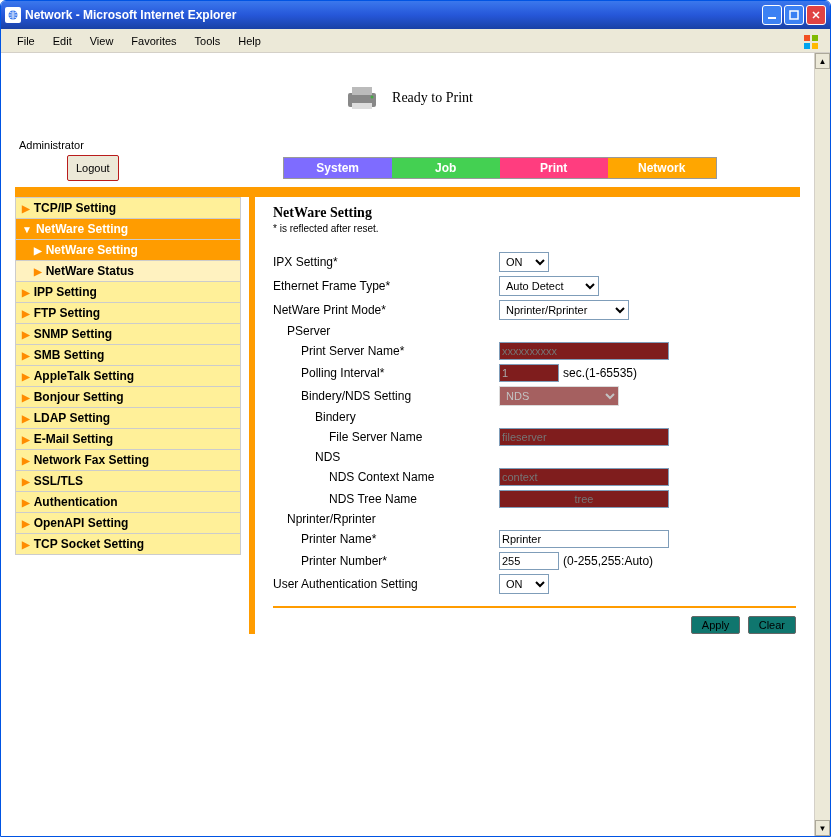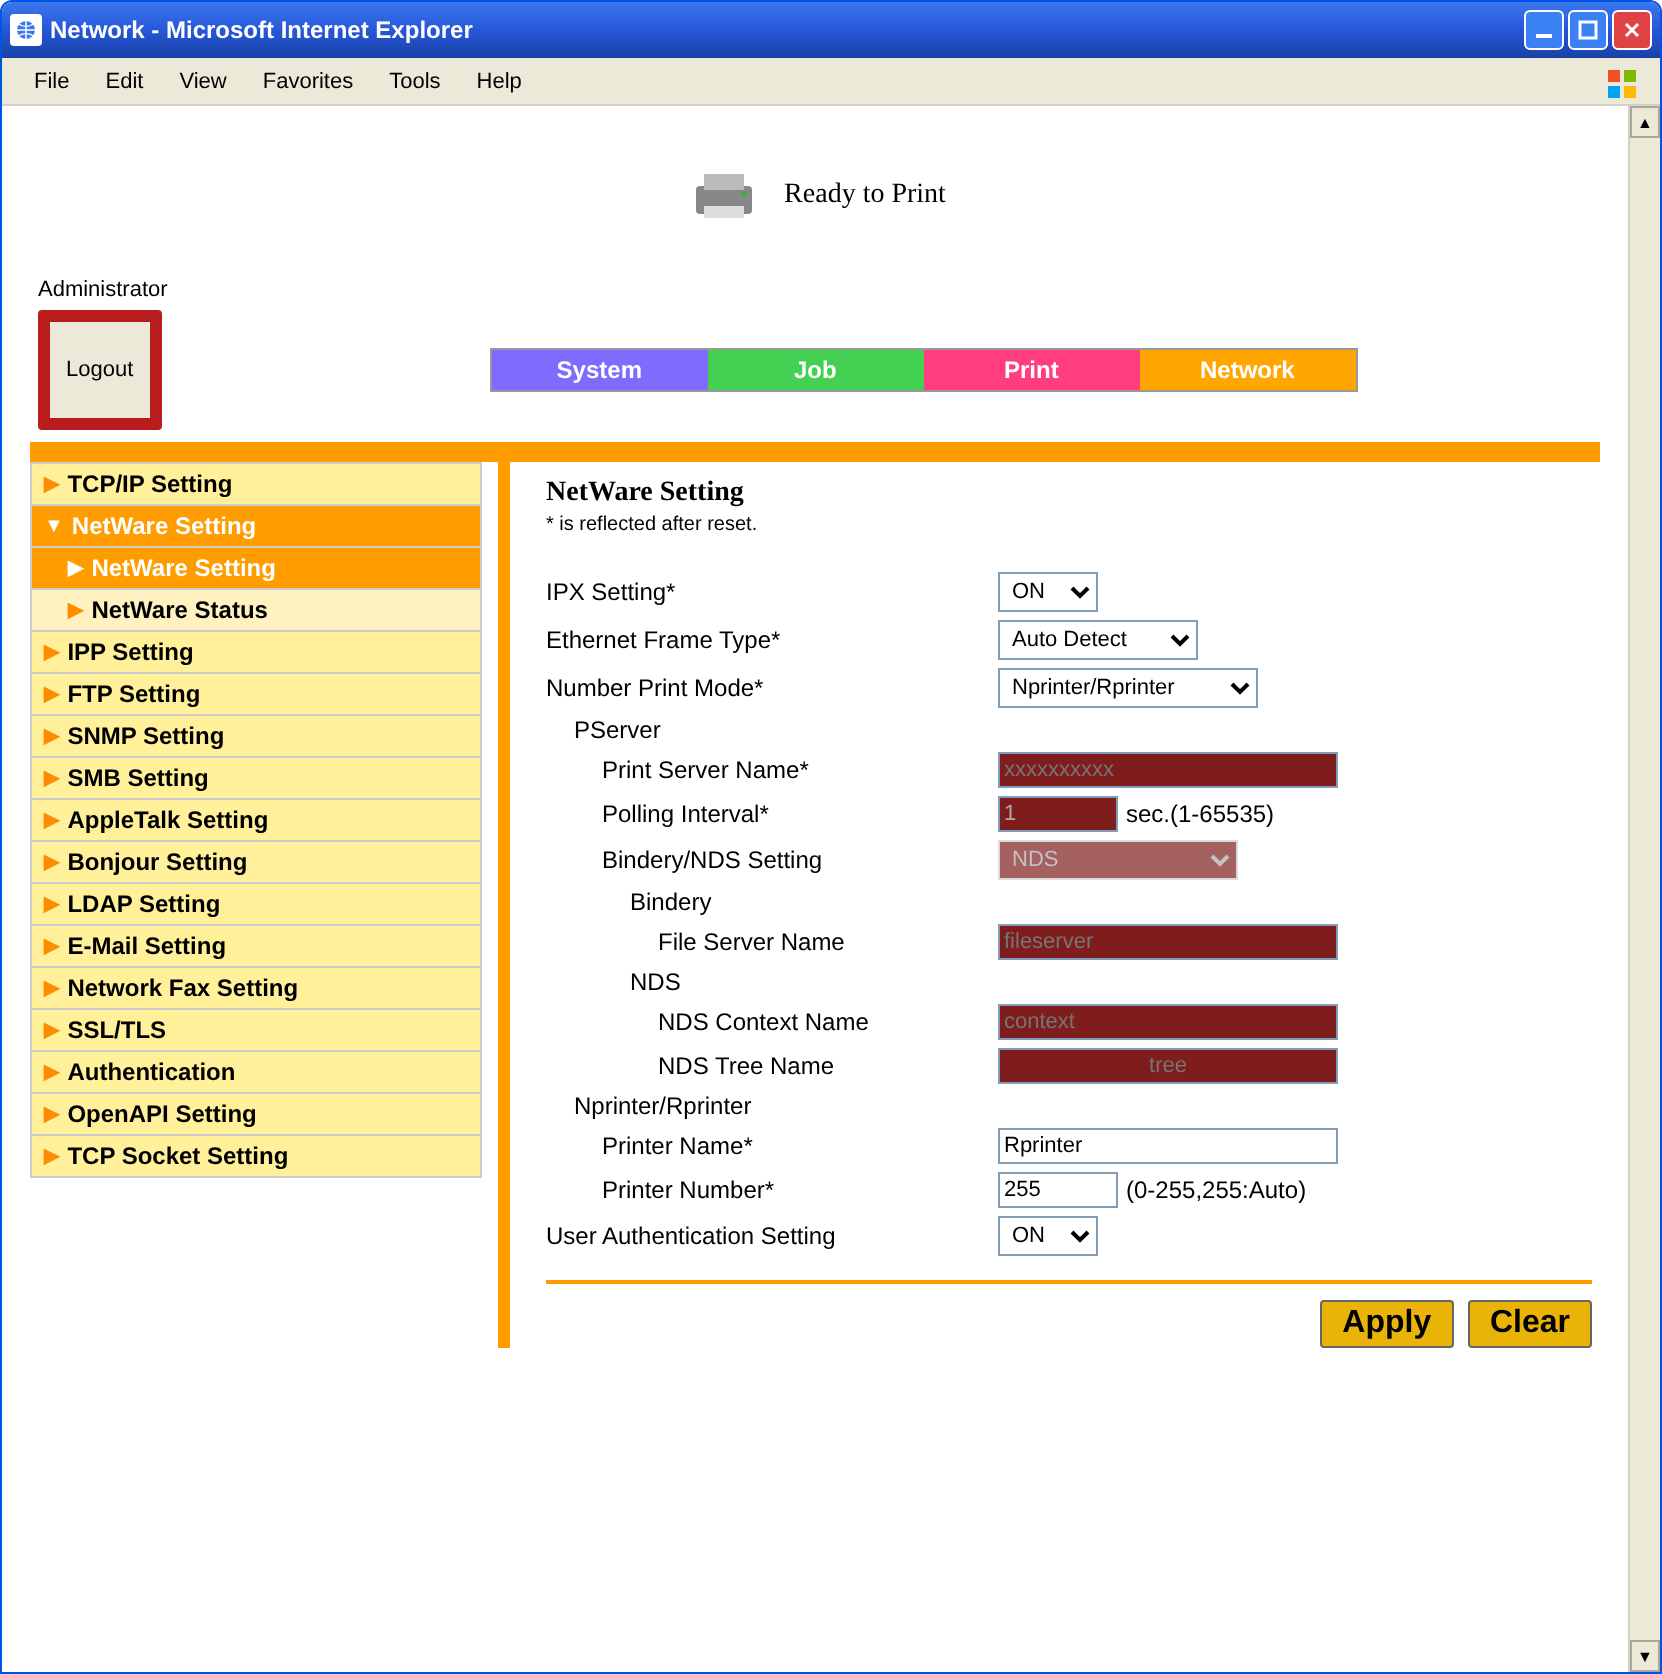--- a/index.html
+++ b/index.html
@@ -22,21 +22,21 @@
   .scroll-gutter { width:16px; background:#ece9d8; border-left:1px solid #d4d0c8; display:flex; flex-direction:column;}
   .scroll-arrow { height:16px; border:1px solid #aca899; background:#ece9d8; display:flex; align-items:center; justify-content:center; font-size:8px;}
   .page { flex:1; display:flex; flex-direction:column; padding:0; overflow:hidden;}
   .topzone { padding:10px 14px 0 14px; }
   .readybar { display:flex; align-items:center; justify-content:center; height:70px;text-align:center; }
   .printer-icon { width:40px; height:30px; margin-right:10px;}
   .printer-icon svg { width:40px; height:30px; }
   .ready-text { font-family: Georgia, 'Times New Roman', serif; font-size:14px; }
   .admin-row { margin-top:6px; font-size:11px; padding-left:4px;}
   .toprow { display:flex; align-items:center; gap:4px; margin-top:4px; padding-left:4px;}
-  .logout-btn { padding:18px 8px; font-size:11px; border:6px solid #b91c1c; background:#ece9d8; border-radius:2px; cursor:pointer;}
+  .logout-btn { padding:6px 8px; font-size:11px; border:1px solid #b91c1c; background:#ece9d8; border-radius:2px; cursor:pointer;margin-left:48px;}
   .tabstrip { display:flex; margin-left:160px; border:1px solid #999;}
   .tabstrip .tab { width:108px; text-align:center; padding:3px 0; font-weight:bold; color:#fff; font-size:12px; cursor:pointer;}
   .tab-system { background:#7e6cff; }
   .tab-job { background:#44d052; }
   .tab-print { background:#ff3d7f; }
   .tab-network { background:#ffa600; }
   .orange-bar { height:10px; background:#ff9c00; margin:6px 14px 0 14px;}
   .maincols { display:flex; margin:0 14px; gap:8px; }
   .sidebar { width:226px; display:flex; flex-direction:column; }
   .side-item { display:flex; align-items:center; padding:3px 6px; border:1px solid #ccc; border-top:none; background:#fff099; font-size:12px; font-weight:bold; cursor:pointer;}
@@ -57,21 +57,21 @@
   .formrow .ind1 { padding-left:14px; }
   .formrow .ind2 { padding-left:28px; }
   .formrow .ind3 { padding-left:42px; }
   select, input[type=text], input[type=password] { font-size:11px; padding:1px 2px; border:1px solid #7f9db9;}
   select { height:20px; background:#fff;}
   input[type=text], input[type=password] { height:18px; }
   .disabled-input { color:#aaa; background:#7f1d1d; border:1px solid #ccc; }
   .hint { font-size:12px; margin-left:4px;}
   .hr-orange { height:2px; background:#ff9c00; margin:12px 0 8px 0;}
   .btnrow { text-align:right; }
-  .formbtn { padding:2px 10px; font-size:16px; border:1px solid #666; background:#eab308; border-radius:2px; cursor:pointer; margin-left:4px;font-weight:bold;}
+  .formbtn { padding:2px 10px; font-size:11px; border:1px solid #666; background:#0f766e; border-radius:2px; cursor:pointer; margin-left:4px;}
   .dots { letter-spacing:1px; }
 </style>
 </head>
 <body>
 
 <div class="window">
   <div class="titlebar">
     <span class="icon">
       <svg viewBox="0 0 16 16">
           <circle cx="8" cy="8" r="6" fill="#3b78ed"></circle>
@@ -224,21 +224,21 @@
 
           <div class="formrow">
             <span class="lbl">IPX Setting*</span>
             <select style="width:50px;"><option>ON</option></select>
           </div>
           <div class="formrow">
             <span class="lbl">Ethernet Frame Type*</span>
             <select style="width:100px;"><option>Auto Detect</option></select>
           </div>
           <div class="formrow">
-            <span class="lbl">Number Print Mode*</span>
+            <span class="lbl">NetWare Print Mode*</span>
             <select style="width:130px;"><option>Nprinter/Rprinter</option></select>
           </div>
           <div class="formrow">
               <span class="lbl ind1">PServer</span>
             </div>
           <div class="formrow">
             <span class="lbl ind2">Print Server Name*</span>
             <input type="text" class="disabled-input" disabled="" style="width: 170px;" placeholder="xxxxxxxxxx">
           </div>
           <div class="formrow">

